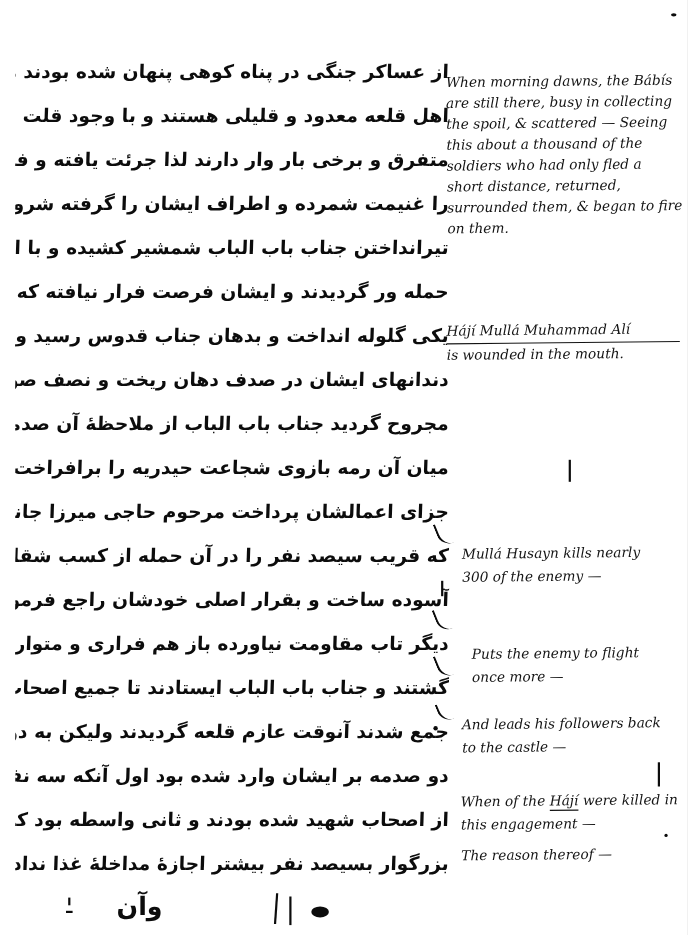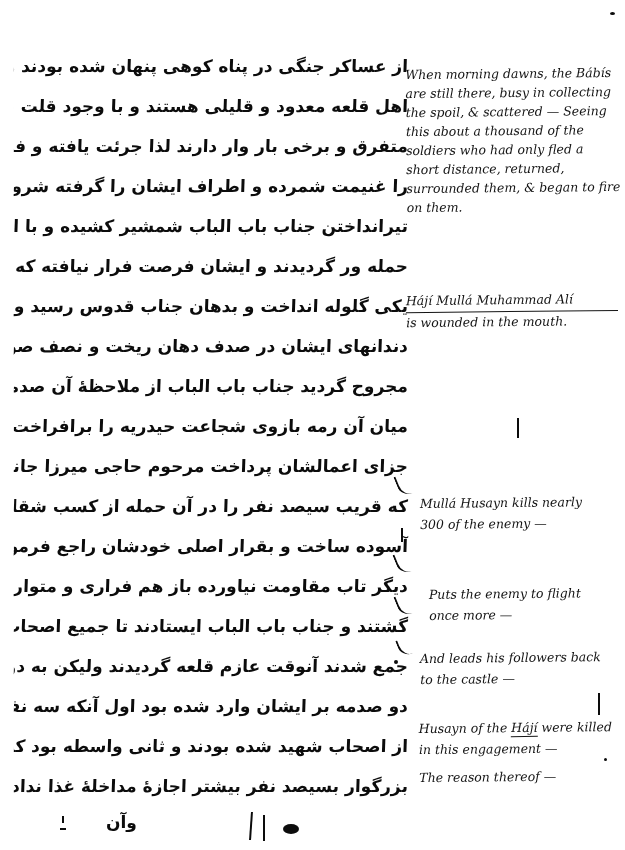--- a/index.html
+++ b/index.html
@@ -16,21 +16,21 @@
   .pline{
     height:40px;line-height:40px;white-space:nowrap;overflow:hidden;
     font-family:"DejaVu Sans", sans-serif;font-weight:700;
     font-size:17px;color:#0c0c0c;
     transform:skewX(-2deg);
     letter-spacing:0.5px;
   }
   .catchword{
     position:absolute;left:106px;top:812px;
     font-family:"DejaVu Sans", sans-serif;font-weight:700;
-    font-size:17px;color:#0c0c0c;direction:rtl;
+    font-size:23px;color:#0c0c0c;direction:rtl;
   }
   
   .ann{
     position:absolute;
     font-family:"DejaVu Serif", serif;font-style:italic;
     font-size:12.5px;color:#141414;line-height:19px;
     transform:rotate(-0.6deg);
   }
   .a1{left:406px;top:64px;width:214px;}
   .a2{left:406px;top:290px;width:218px;line-height:20px;}
@@ -87,21 +87,21 @@
     <span>is wounded in the mouth.</span>
   </div>
 
   <div class="ann a3">Mullá Husayn kills nearly 300 of the enemy —</div>
 
   <div class="ann a4">Puts the enemy to flight once more —</div>
 
   <div class="ann a5">And leads his followers back to the castle —</div>
 
   <div class="ann a6">
-    <span>Husayn of the </span><span class="u">Hájí</span><span> were killed in this engagement —</span>
+    <span>When of the </span><span class="u">Hájí</span><span> were killed in this engagement —</span>
     <span class="reason">The reason thereof —</span>
   </div>
 
   <div class="mark stroke-v" style="left:517px;top:418px;height:20px;"></div>
   <div class="mark stroke-v" style="left:598px;top:693px;height:22px;"></div>
   <div class="curve" style="left:397px;top:474px;"></div>
   <div class="mark stroke-v" style="left:401px;top:528px;height:14px;"></div>
   <div class="curve" style="left:396px;top:552px;"></div>
   <div class="curve" style="left:397px;top:594px;"></div>
   <div class="curve" style="left:398px;top:638px;height:18px;"></div>

